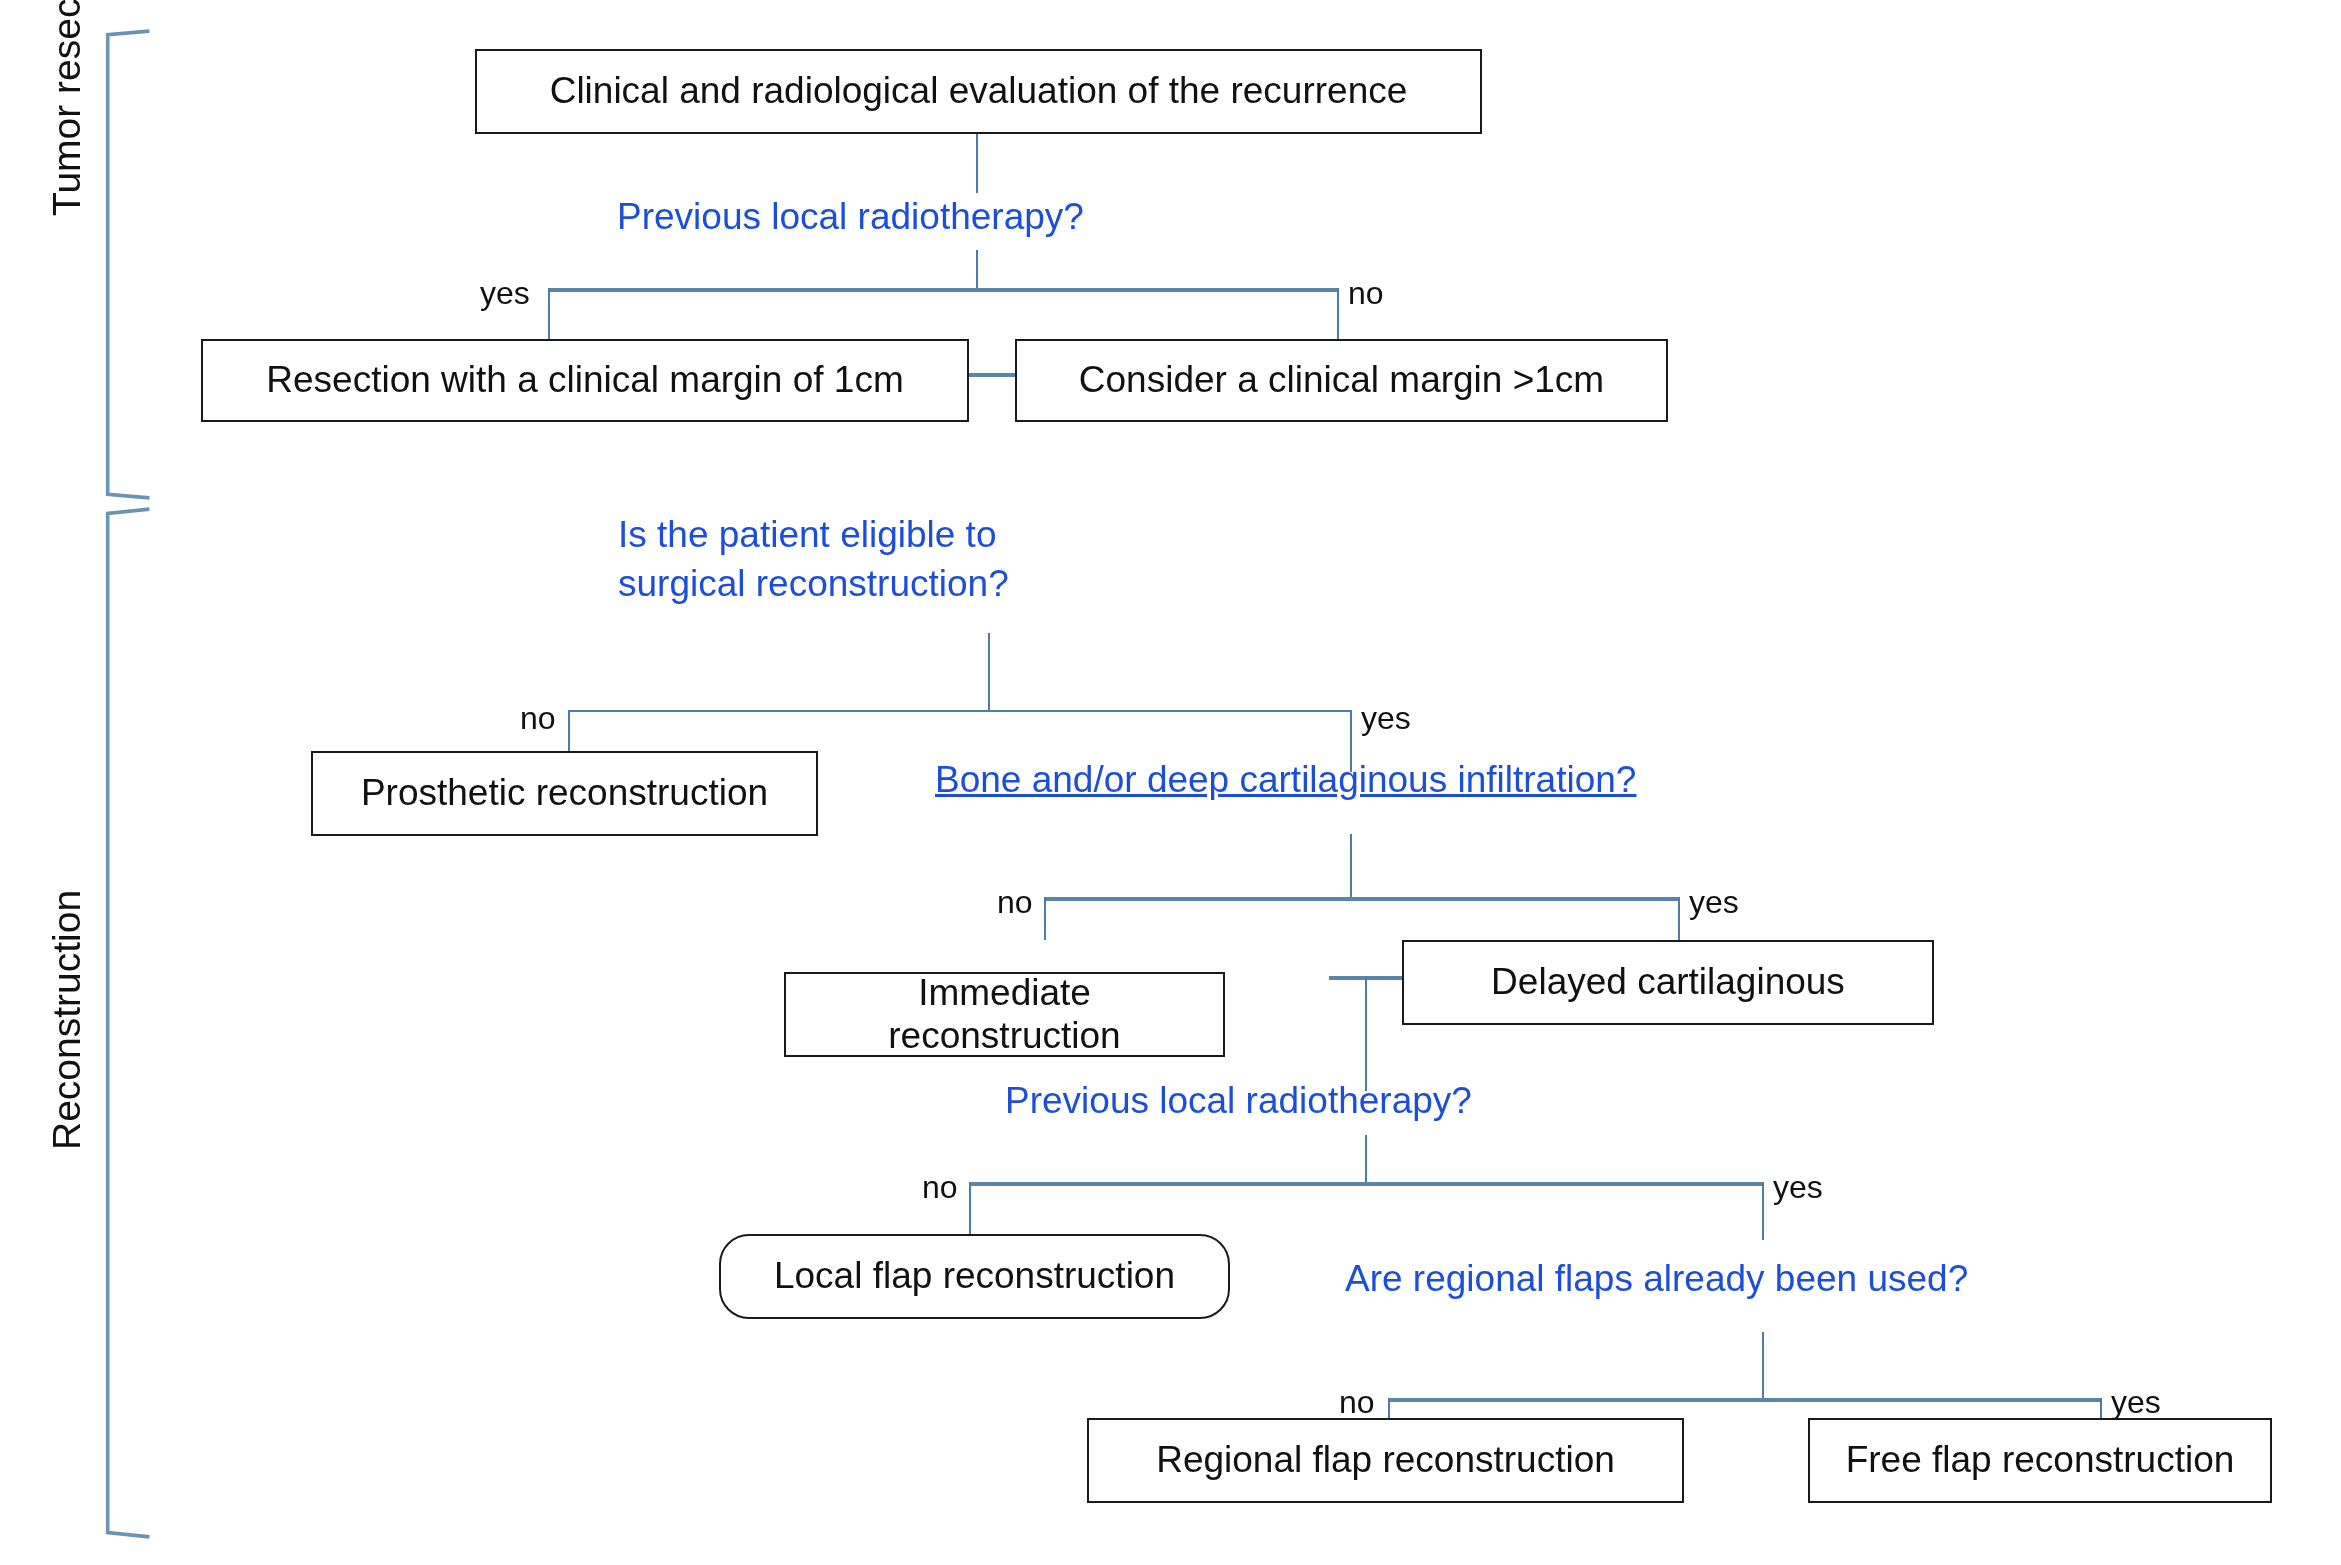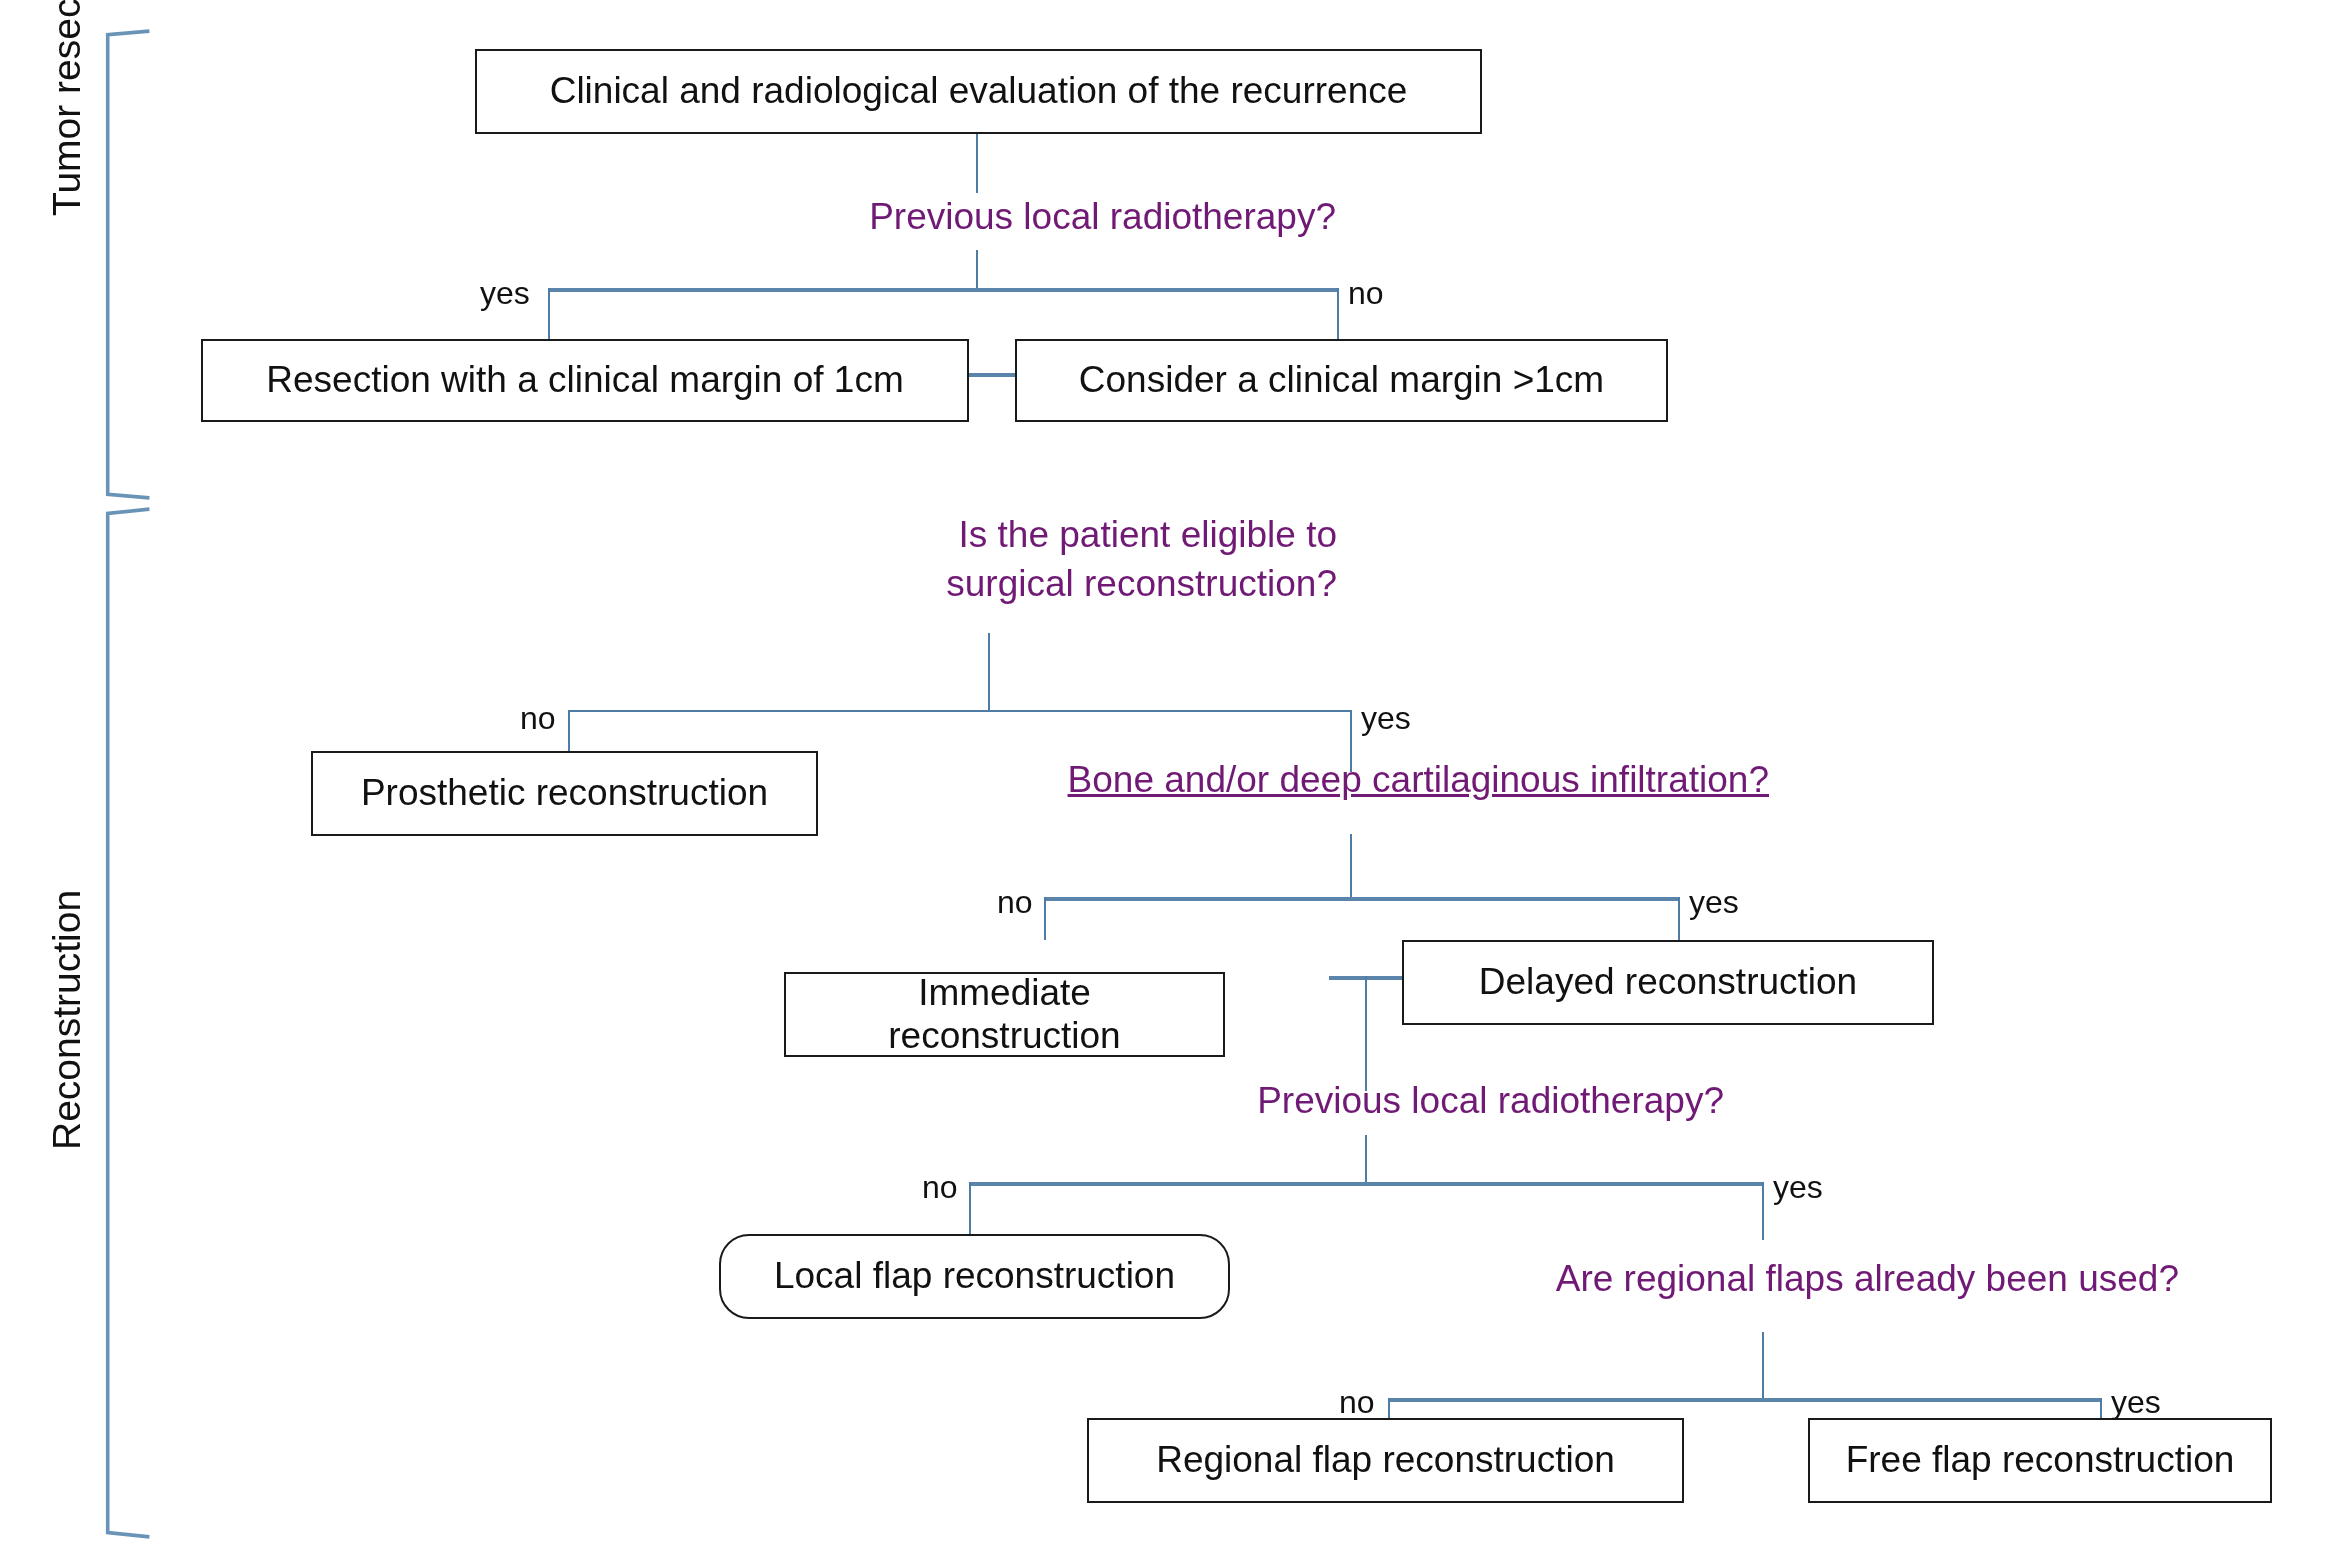--- a/index.html
+++ b/index.html
@@ -13,24 +13,24 @@
     box-sizing:border-box;
     color:#111;
     font-size:37px;
     line-height:1.15;
     text-align:center;
     padding:0 11.5px;
     z-index:5;
   }
   .qtext{
     position:absolute;
-    color:#701a75;
+    color:#1d4ed8;
     font-size:37px;
     line-height:1.32;
-    text-align:right;
+    text-align:left;
     white-space:pre-line;
     z-index:4;
   }
   .lbl{
     position:absolute;
     color:#111;
     font-size:32px;
     line-height:1;
     z-index:6;
   }
@@ -103,21 +103,21 @@
 
   <div class="vline" style="left:1350px;top:834px;height:65px;"></div>
   <div class="hline thick" style="left:1044px;top:897px;width:636px;"></div>
   <div class="vline" style="left:1044px;top:897px;height:43px;"></div>
   <div class="vline" style="left:1678px;top:897px;height:43px;"></div>
 
   <div class="lbl" style="left:997px;top:886px;">no</div>
   <div class="lbl" style="left:1689px;top:886px;">yes</div>
 
   <div class="box" style="left:784px;top:972px;width:441px;height:85px;">Immediate reconstruction</div>
-  <div class="box" style="left:1402px;top:940px;width:532px;height:85px;">Delayed reconstruction</div>
+  <div class="box" style="left:1402px;top:940px;width:532px;height:85px;">Delayed cartilaginous</div>
   <div class="hline thick" style="left:1329px;top:976px;width:75px;"></div>
 
   <div class="vline" style="left:1365px;top:976px;height:115px;"></div>
 
   <div class="qtext" style="left:1005px;top:1077px;width:719px;">Previous local radiotherapy?</div>
 
   <div class="vline" style="left:1365px;top:1135px;height:49px;"></div>
   <div class="hline thick" style="left:969px;top:1182px;width:794px;"></div>
   <div class="vline" style="left:969px;top:1182px;height:52px;"></div>
   <div class="vline" style="left:1762px;top:1182px;height:58px;"></div>

